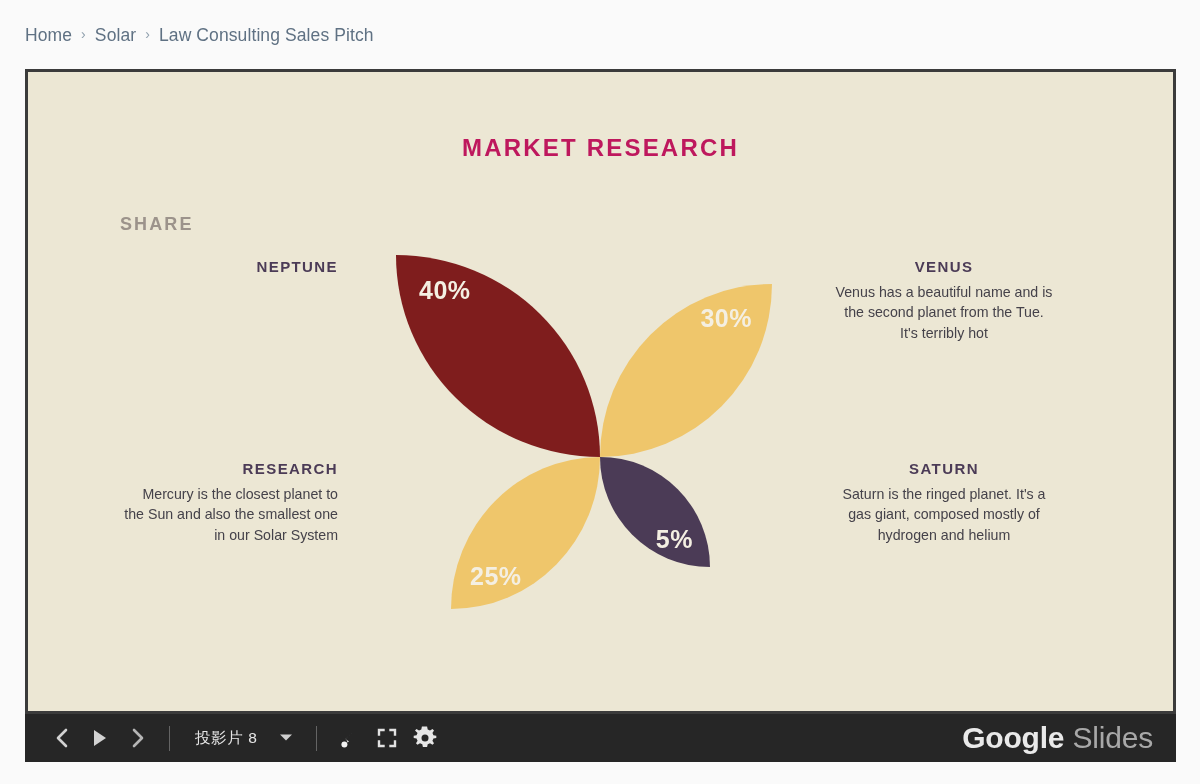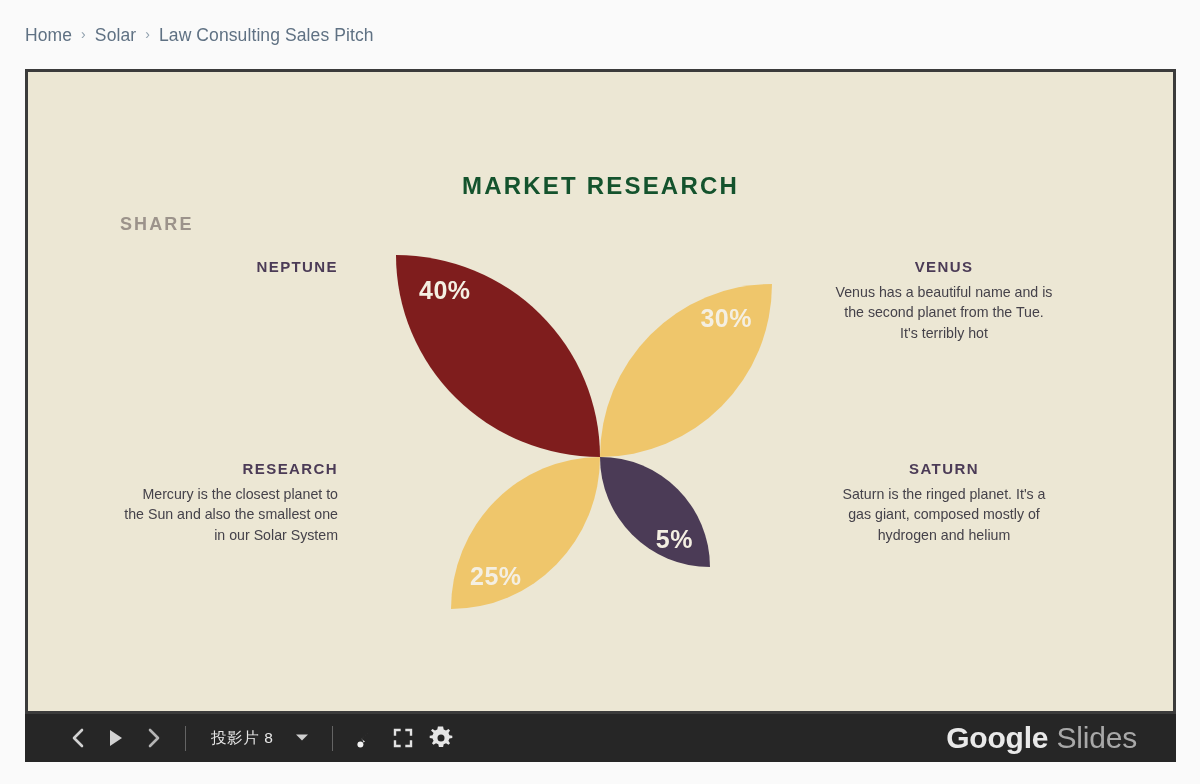--- a/index.html
+++ b/index.html
@@ -57,22 +57,21 @@
   
   .slide-title {
     position: absolute;
     left: 0;
     right: 0;
     top: 62px;
     text-align: center;
     font-size: 24px;
     font-weight: bold;
     letter-spacing: 2.2px;
-    color: #14532d;
-    margin-top: 38px;
+    color: #be185d;
   }
 
   .share-label {
     position: absolute;
     left: 92px;
     top: 142px;
     font-size: 18px;
     font-weight: bold;
     letter-spacing: 2.1px;
     color: #9c938b;
@@ -156,21 +155,21 @@
   
   .toolbar {
     position: absolute;
     left: 25px;
     top: 714px;
     width: 1151px;
     height: 48px;
     background: #262626;
     display: flex;
     align-items: center;
-    padding: 0 33px;
+    padding: 0 17px;
   }
   .tb-btn {
     width: 38px;
     height: 34px;
     display: flex;
     align-items: center;
     justify-content: center;
     cursor: pointer;
   }
   .tb-btn svg { display: block; }

